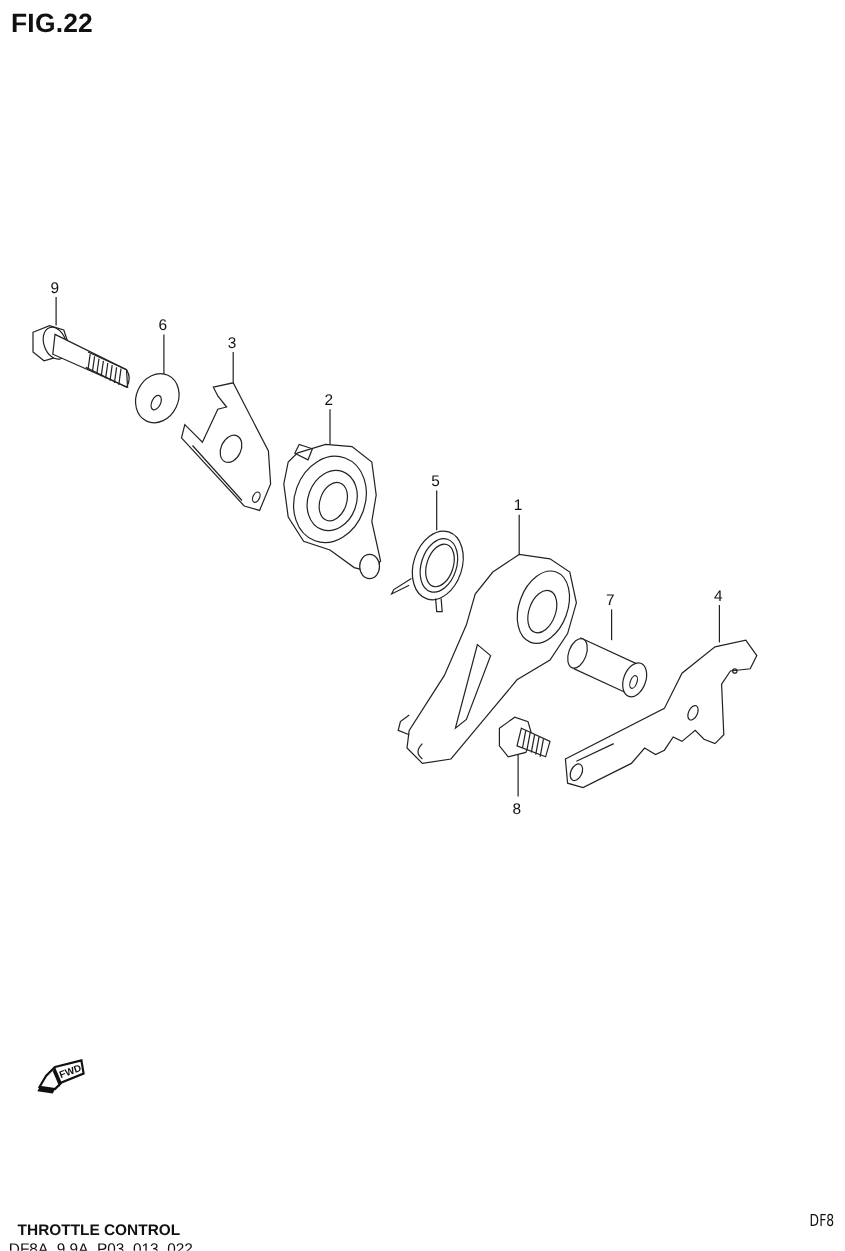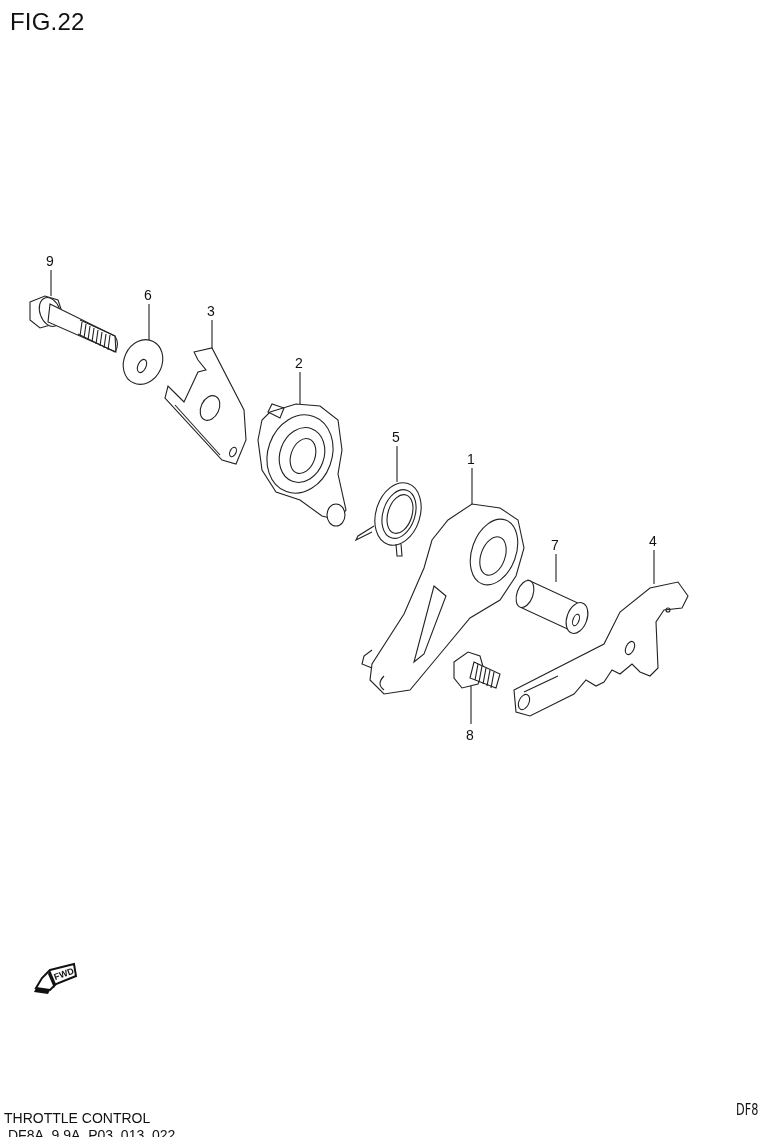--- a/index.html
+++ b/index.html
@@ -1,25 +1,25 @@
 <!DOCTYPE html>
 <html><head>
 <meta charset="utf-8">
 <style>
   html, body { margin:0; padding:0; background:#ffffff; }
   body { width:768px; height:1137px; position:relative; overflow:hidden; font-family:"Liberation Sans", sans-serif; color:#111; }
-  .fig-title { position:absolute; left:10px; top:8px; font-size:24px; font-weight:normal; letter-spacing:0.2px; }
+  .fig-title { position:absolute; left:10px; top:8px; font-size:24px; font-weight:bold; letter-spacing:0.2px; }
   .diagram { position:absolute; left:0; top:0; width:768px; height:1137px; }
   .diagram svg { width:768px; height:1137px; display:block; }
   .part line, .part path, .part ellipse, .part polygon, .part polyline, .part rect, .part circle { fill:none; stroke:#222; stroke-width:1.1; }
   .part .fill { fill:#fff; }
   .callout-num { font-family:"Liberation Sans", sans-serif; font-size:14px; fill:#111; }
   .leader { stroke:#222; stroke-width:1; }
   .footer-code { position:absolute; left:8px; top:1127px; font-size:14px; }
-  .footer-title { position:absolute; left:4px; top:1110px; font-size:14px; }
+  .footer-title { position:absolute; left:16px; top:1110px; font-size:14px;font-weight:bold; }
   .footer-right { position:absolute; left:736px; top:1101px; font-size:15px; font-family:"DejaVu Sans", sans-serif; transform:scaleX(0.75); transform-origin:left; white-space:nowrap; }
   .fwd { position:absolute; left:32px; top:962px; width:48px; height:36px; }
 </style>
 </head>
 <body>
 
 <div class="fig-title">FIG.22</div>
 
 <div class="diagram">
 <svg viewBox="0 0 768 1137" xmlns="http://www.w3.org/2000/svg">

